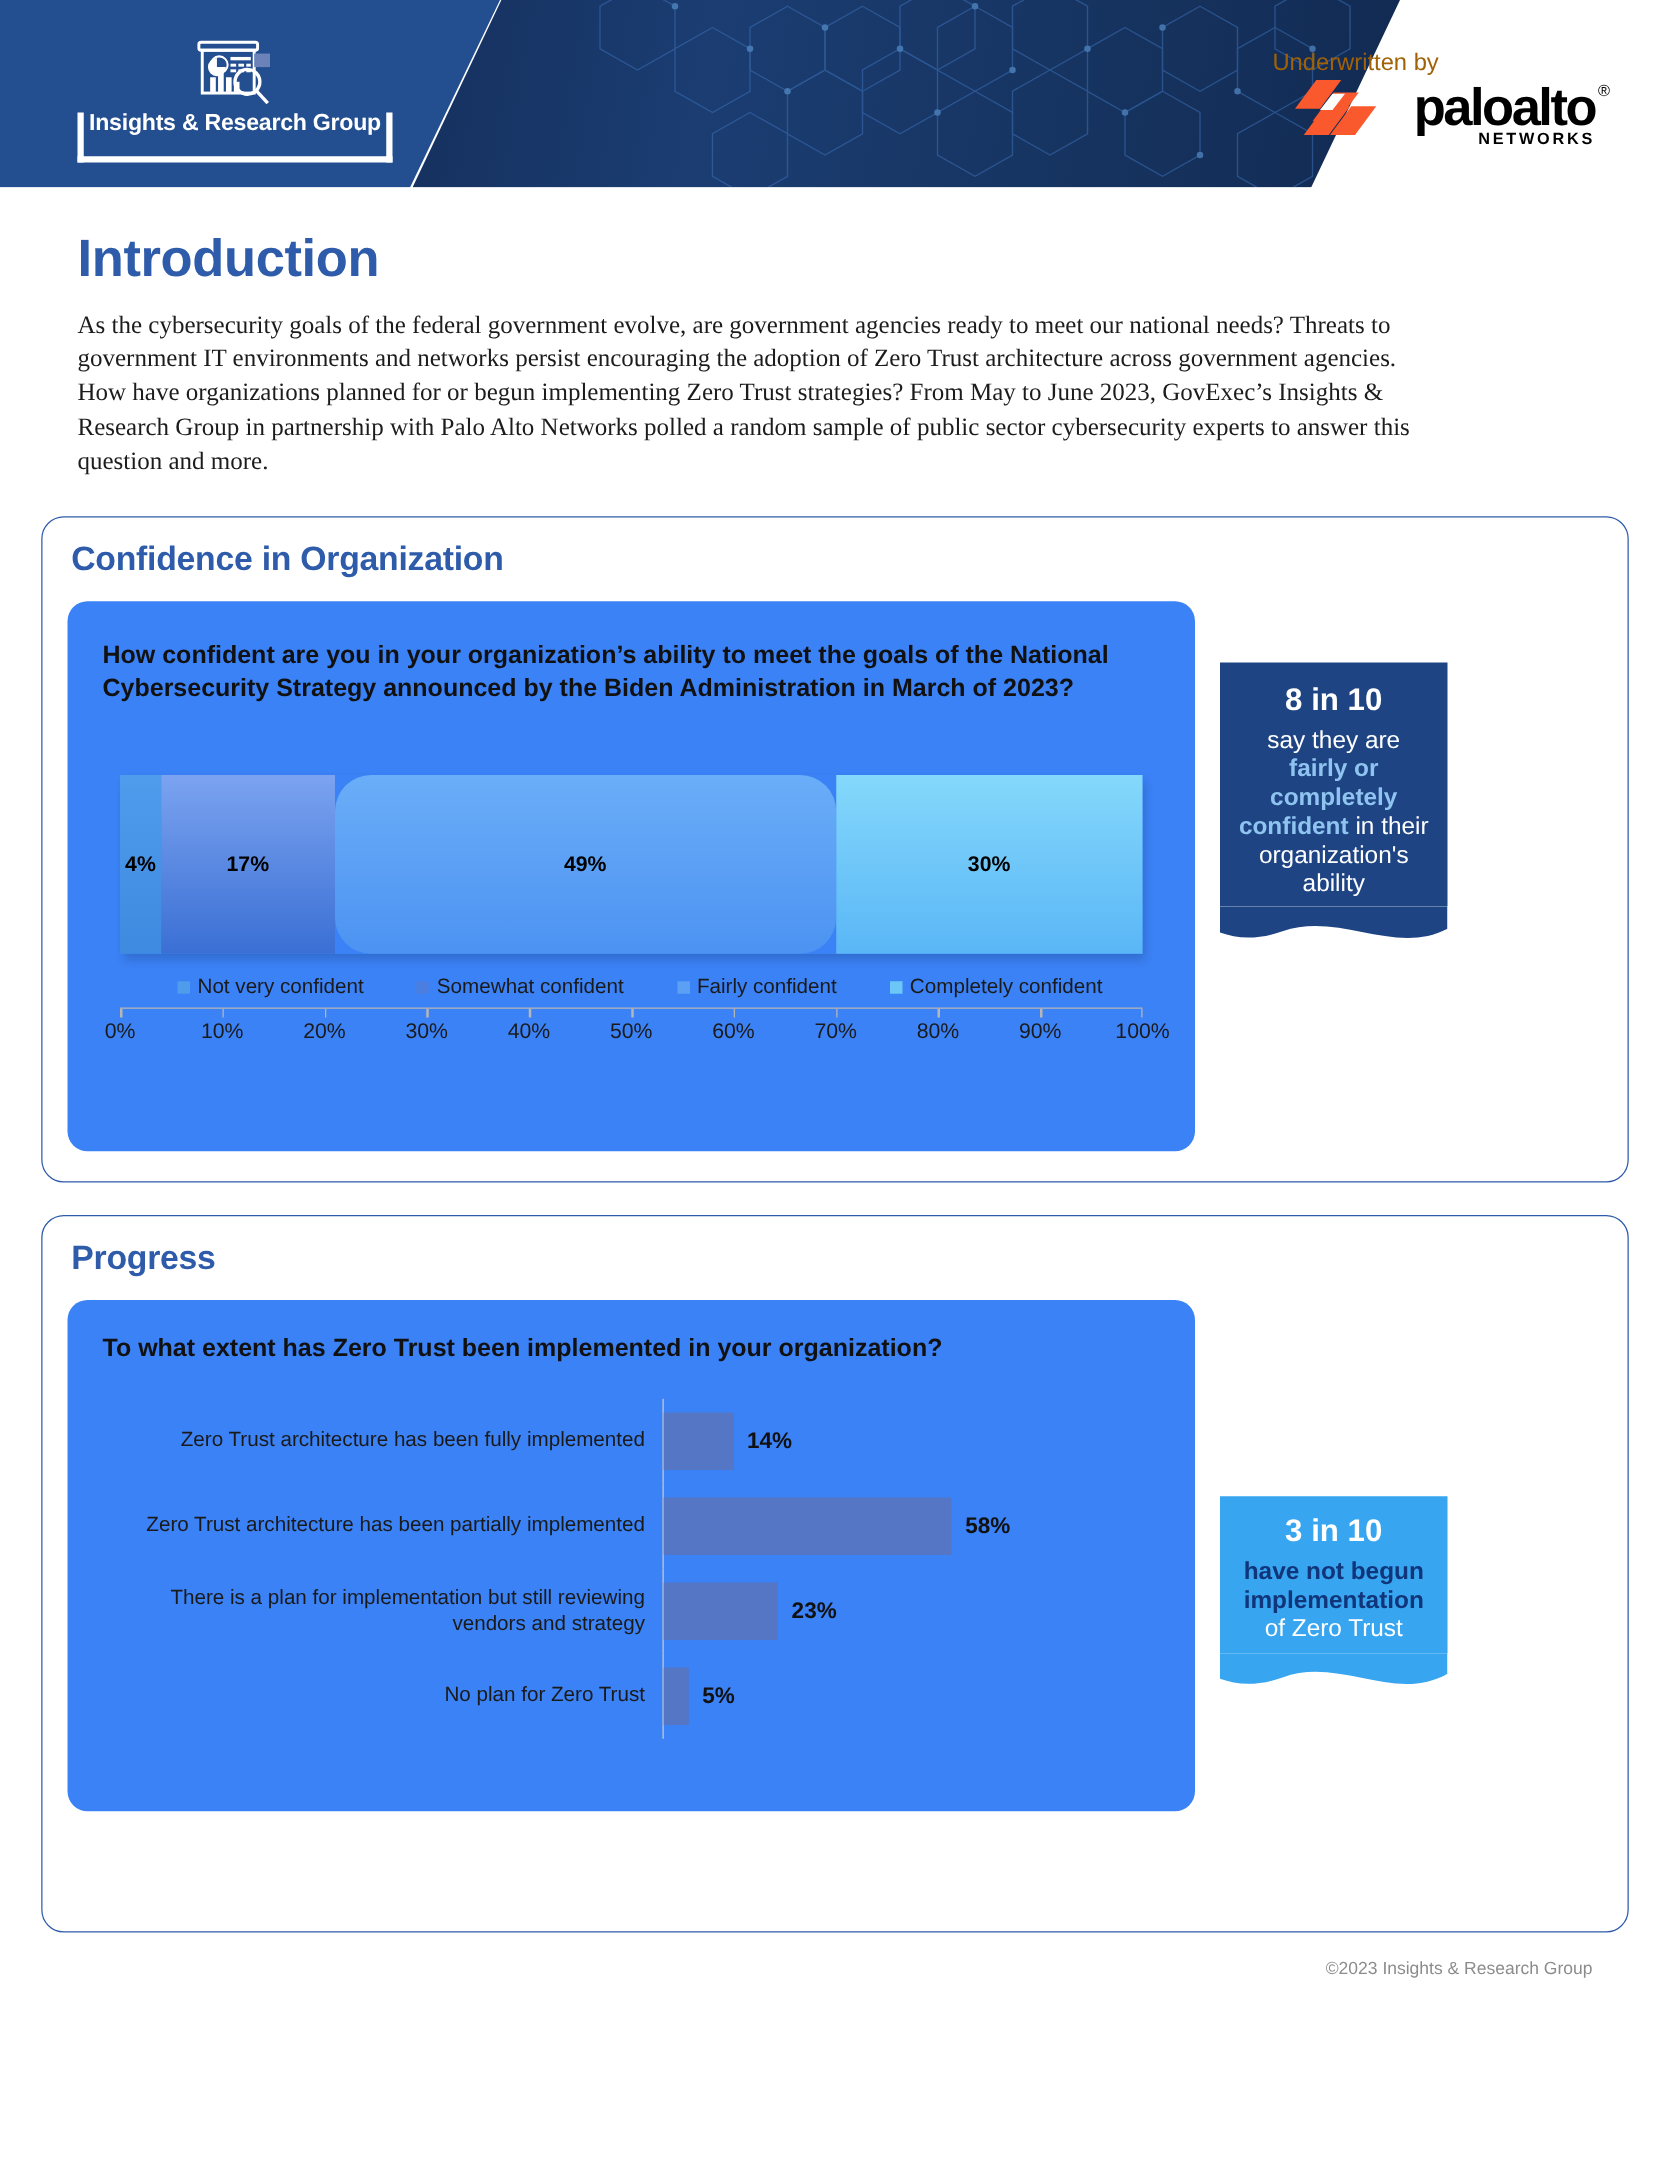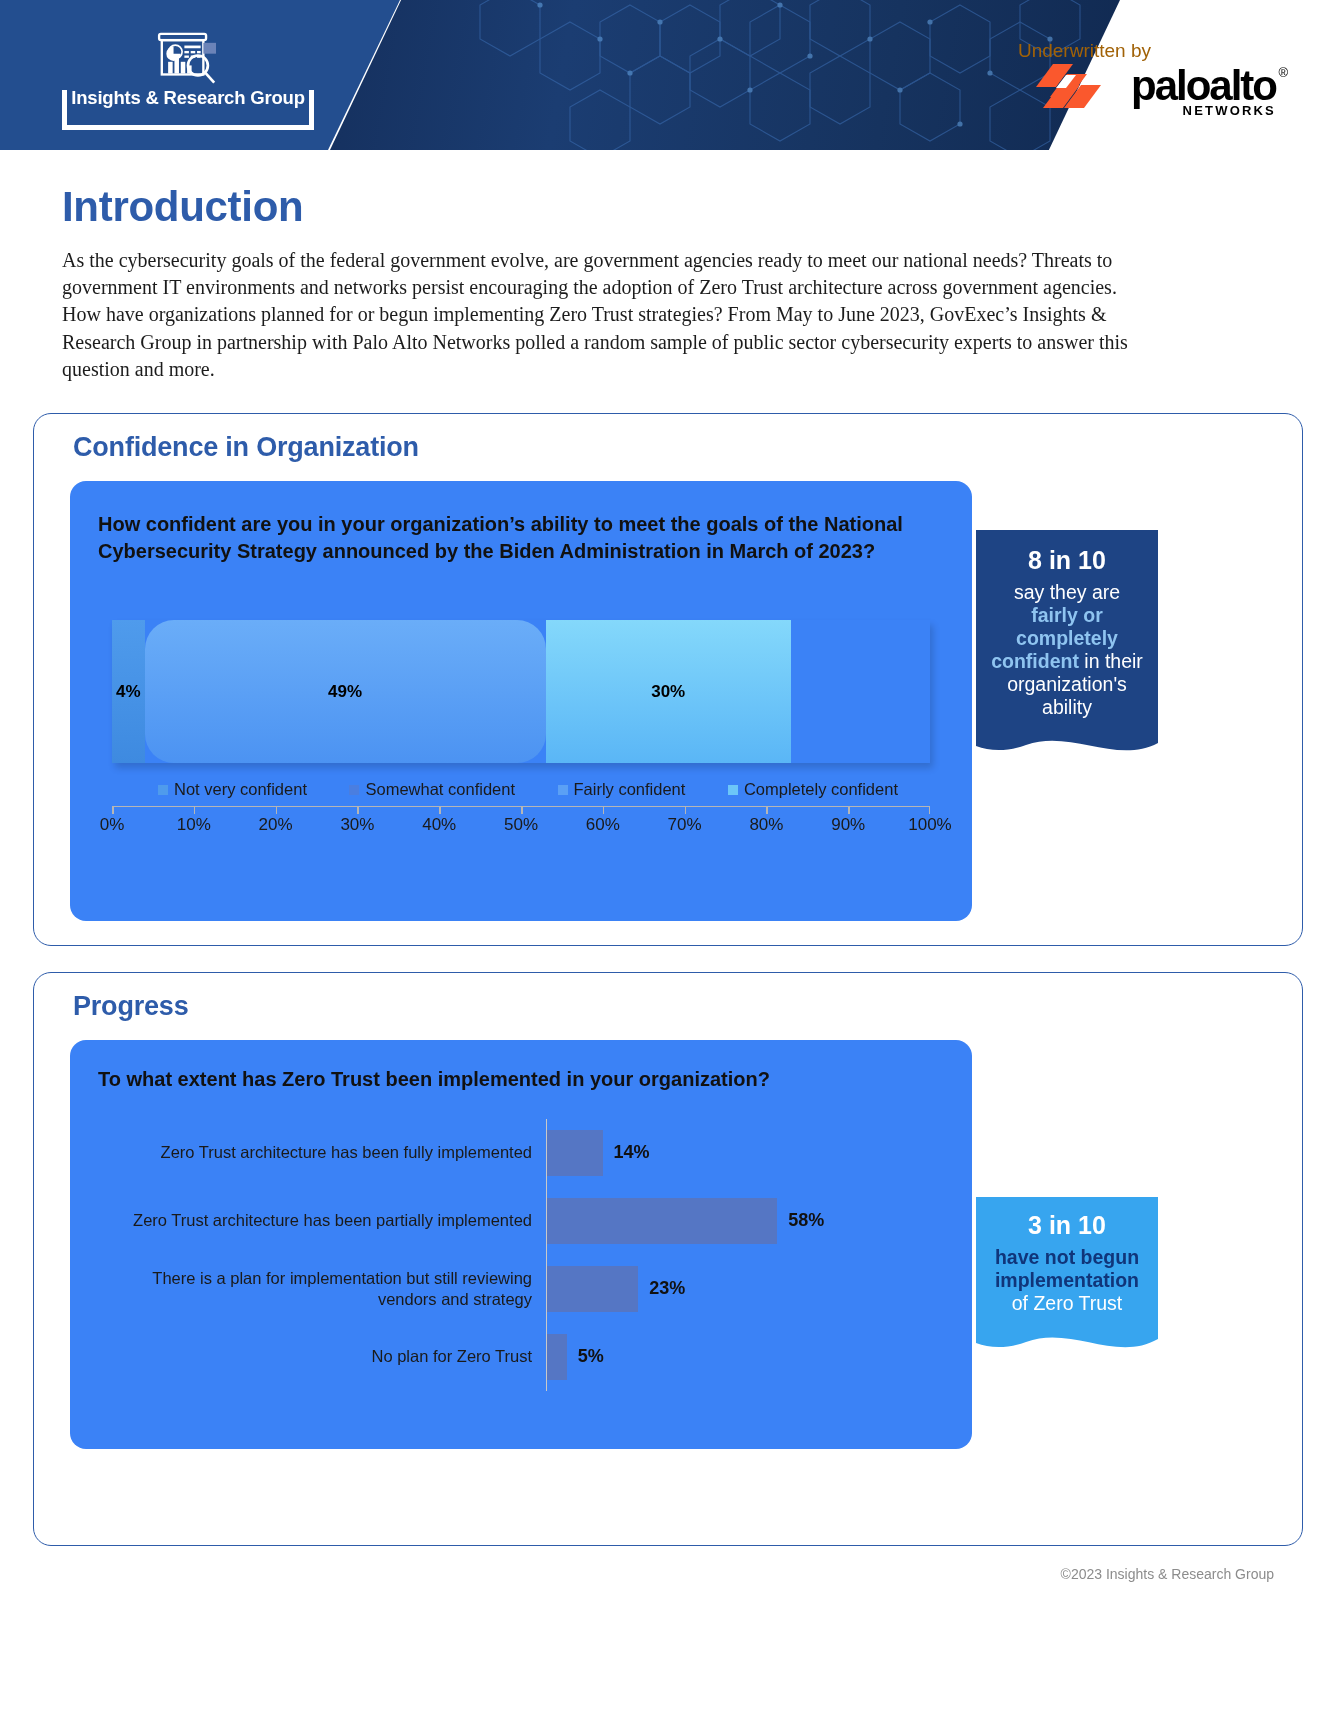--- a/index.html
+++ b/index.html
@@ -139,21 +139,20 @@
     font-family: Liberation Serif, serif;
   }
 
   
   .section-card {
     position: relative;
     margin: 0 33px;
     border: 1.6px solid #2e5caa;
     border-radius: 18px;
     background: #ffffff;
-    padding-left: 16px;
   }
   .section-title {
     color: #2e5caa;
     font-size: 27px;
     font-weight: bold;
     font-family: "Liberation Sans Narrow", "Liberation Sans", sans-serif;
     padding: 18px 0 0 23px;
     letter-spacing: -0.2px;
   }
   .chart-panel {
@@ -399,20 +398,23 @@
   <div class="section-title">Confidence in Organization</div>
 
   <div class="chart-panel" style="width:902px;height:440px;padding:30px 28px 0 28px;">
     <div class="q-text" style="width:820px;">How confident are you in your organization’s ability to meet the goals of the National Cybersecurity Strategy announced by the Biden Administration in March of 2023?</div>
 
     <div class="stacked-wrap">
       <div class="stacked-bar">
         <div class="seg seg-0" style="width:4%;">
           <span>4%</span>
         </div>
+        <div class="seg seg-1" style="width:17%;">
+          <span>17%</span>
+        </div>
         <div class="seg seg-2" style="width:49%;border-radius:29px;">
           <span>49%</span>
         </div>
         <div class="seg seg-3" style="width:30%;">
           <span>30%</span>
         </div>
       </div>
 
       <div class="legend">
         <div class="legend-item">

